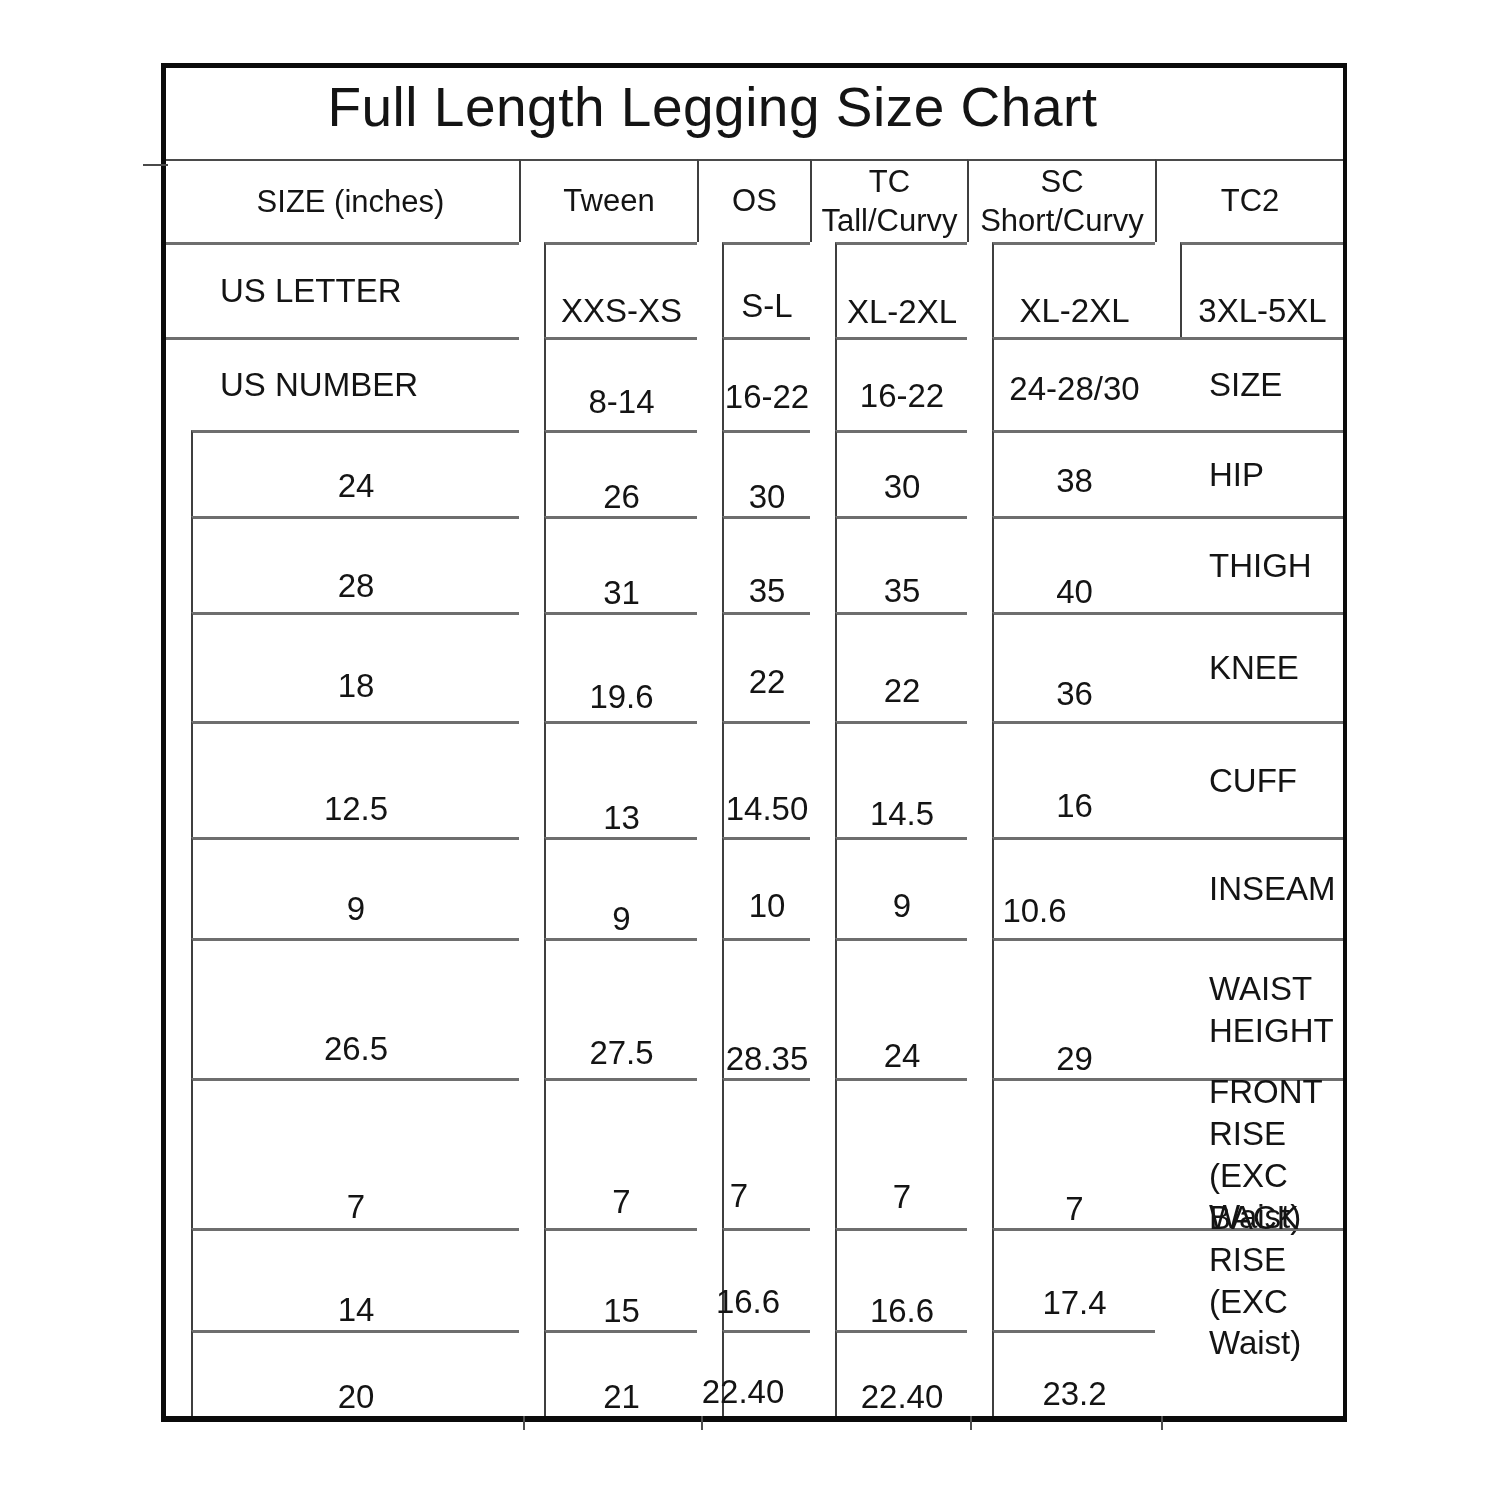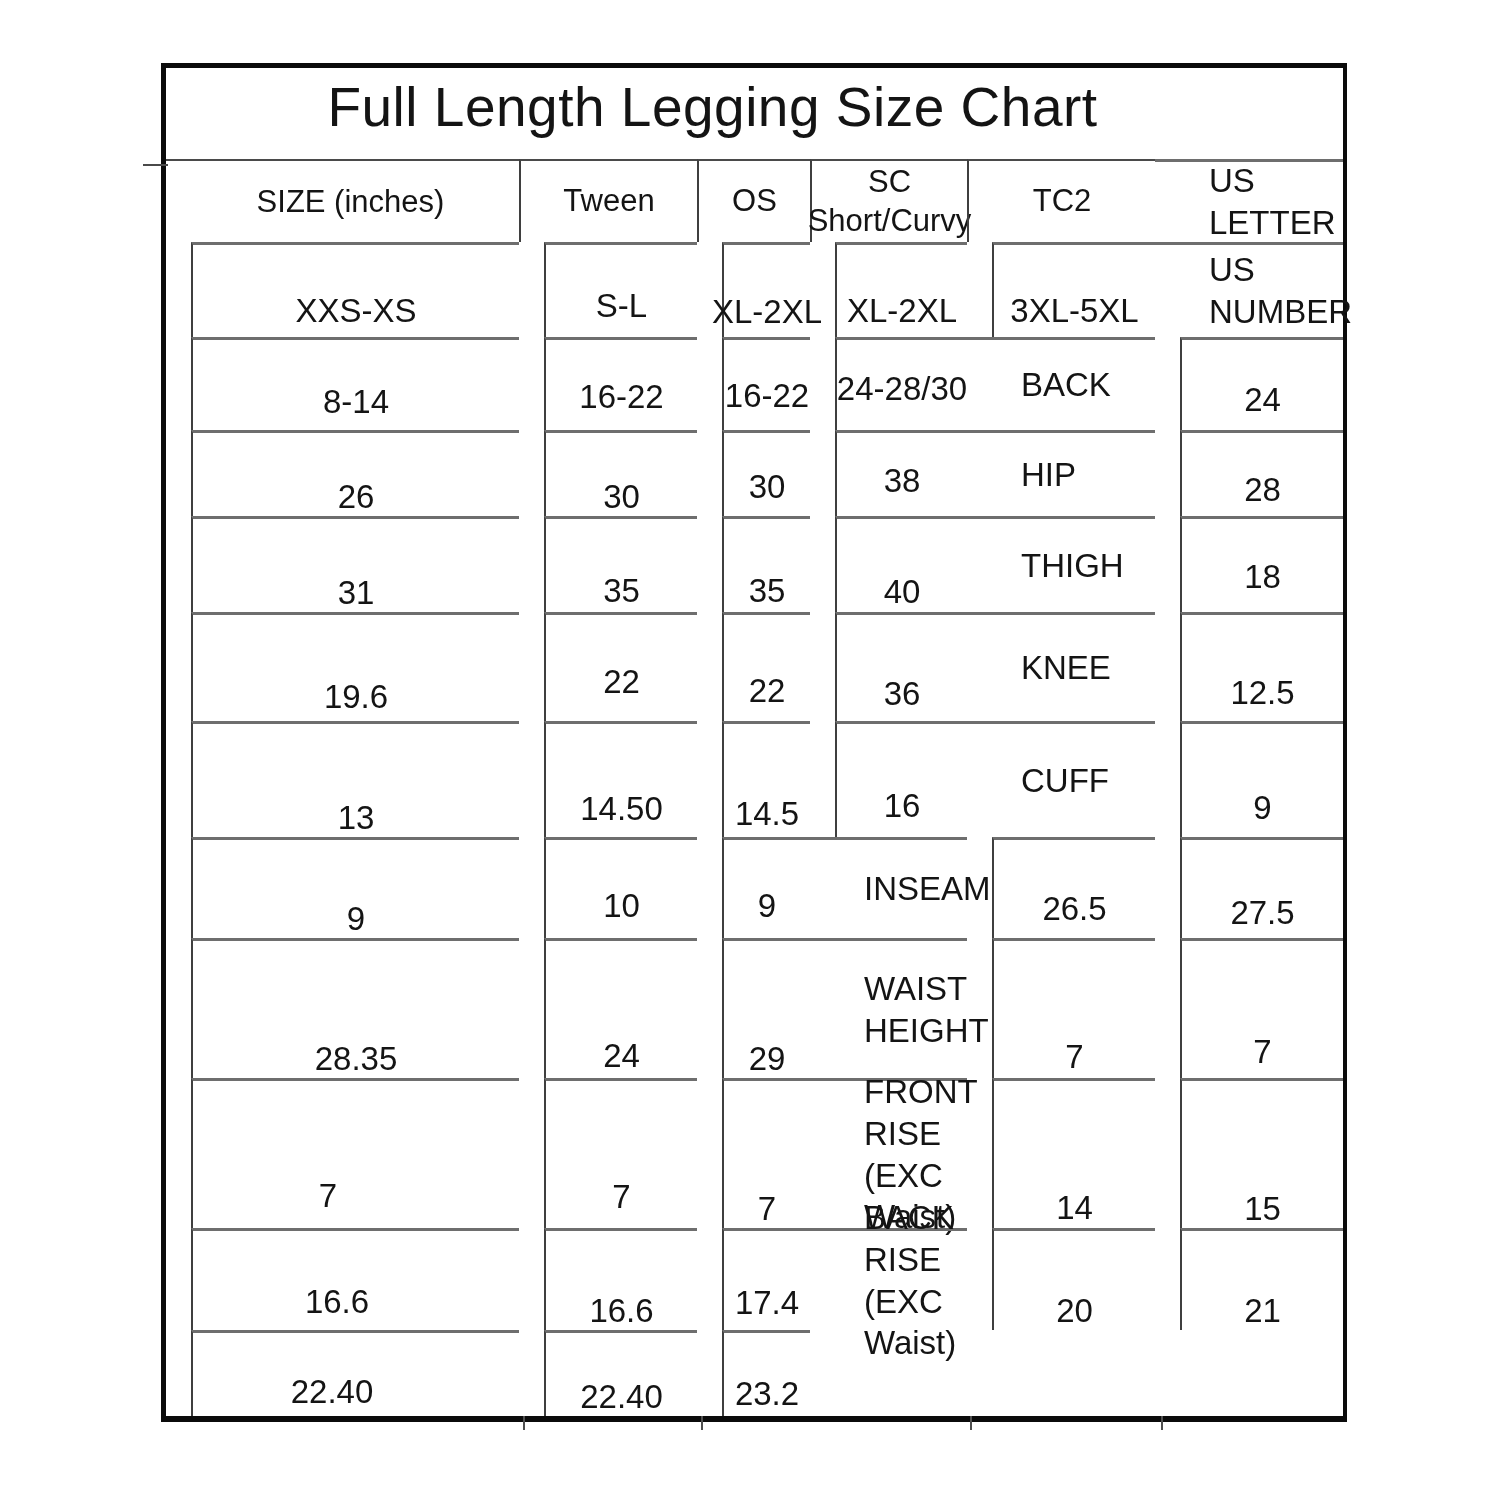--- a/index.html
+++ b/index.html
@@ -106,20 +106,24 @@
     </div>
     <div class="cell colhead bl bt-thin">
       <div>Tween</div>
       <div></div>
     </div>
     <div class="cell colhead bl bt-thin">
       <div>OS</div>
       <div></div>
     </div>
     <div class="cell colhead bl bt-thin">
+      <div>TC</div>
+      <div>Tall/Curvy</div>
+    </div>
+    <div class="cell colhead bl bt-thin">
       <div>SC</div>
       <div>Short/Curvy</div>
     </div>
     <div class="cell colhead bl bt-thin">
       <div>TC2</div>
       <div></div>
     </div>
 
     <div class="cell rowlabel bt">
       <div>US LETTER</div>
@@ -152,21 +156,21 @@
         <span class="t">16-22</span>
       </div>
     <div class="cell value bl bt" style="padding-bottom:16px">
         <span class="t">16-22</span>
       </div>
     <div class="cell value bl bt" style="padding-bottom:23px">
         <span class="t">24-28/30</span>
       </div>
 
     <div class="cell rowlabel bt">
-      <div>BACK</div>
+      <div>SIZE</div>
       <div></div>
     </div>
     <div class="cell value bl bt" style="padding-bottom:12px">
         <span class="t">24</span>
       </div>
     <div class="cell value bl bt" style="padding-bottom:1px">
         <span class="t">26</span>
       </div>
     <div class="cell value bl bt" style="padding-bottom:1px">
         <span class="t">30</span>
@@ -246,20 +250,23 @@
         <span class="t">9</span>
       </div>
     <div class="cell value bl bt" style="padding-bottom:1px">
         <span class="t">9</span>
       </div>
     <div class="cell value bl bt" style="padding-bottom:14px">
         <span class="t">10</span>
       </div>
     <div class="cell value bl bt" style="padding-bottom:14px">
         <span class="t">9</span>
+      </div>
+    <div class="cell value bl bt" style="padding-bottom:9px">
+        <span class="t" style="transform:translateX(-40px)">10.6</span>
       </div>
 
     <div class="cell rowlabel bt">
       <div>INSEAM</div>
       <div></div>
     </div>
     <div class="cell value bl bt" style="padding-bottom:11px">
         <span class="t">26.5</span>
       </div>
     <div class="cell value bl bt" style="padding-bottom:7px">

